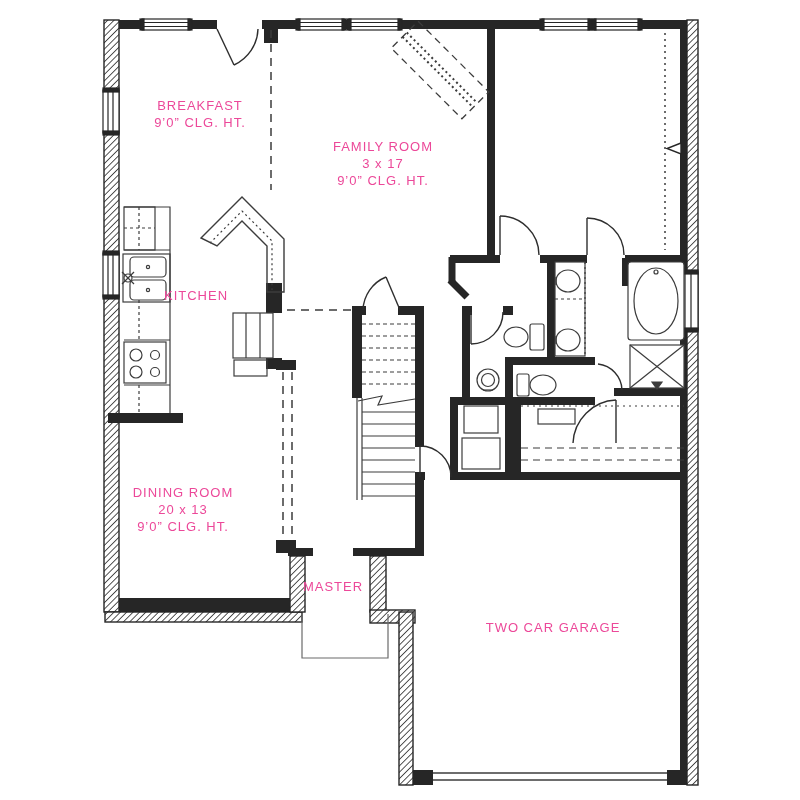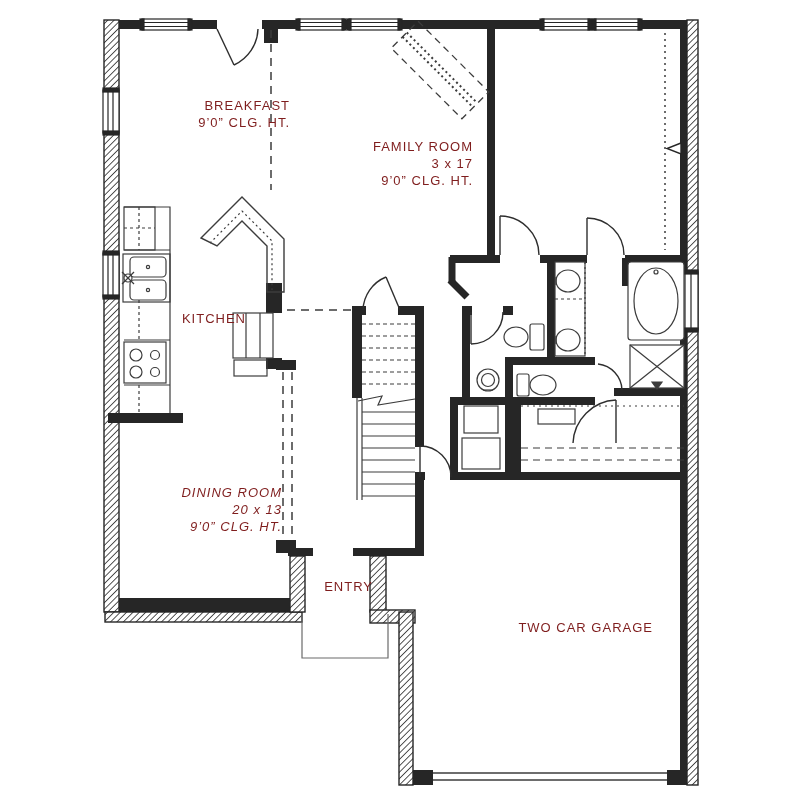--- a/index.html
+++ b/index.html
@@ -1,19 +1,19 @@
 <!DOCTYPE html>
 <html><head>
 <meta charset="utf-8">
 <style>
   html,body{margin:0;padding:0;background:#fff;}
   #stage{position:relative;width:800px;height:800px;background:#fff;overflow:hidden;
          font-family:"Liberation Sans", sans-serif;}
   #plan-svg{position:absolute;left:0;top:0;}
-  .lbl{position:absolute;text-align:right;color:#7f1d1d;font-size:13px;line-height:17px;
+  .lbl{position:absolute;text-align:center;color:#ec4899;font-size:13px;line-height:17px;
        letter-spacing:1px;white-space:nowrap;}
   .lbl .nm{display:block;}
   .lbl .dim{display:block;}
 </style>
 </head>
 <body>
 
 <div id="stage">
 
 <svg id="plan-svg" width="800" height="800" viewBox="0 0 800 800">
@@ -364,31 +364,31 @@
 
 <div class="lbl" style="left:293px;top:138px;width:180px;">
   <span class="nm">FAMILY ROOM</span>
   <span class="dim">3 x 17</span>
   <span class="dim">9’0” CLG. HT.</span>
 </div>
 
 <div class="lbl" style="left:488px;top:120px;width:200px;">
 </div>
 
-<div class="lbl" style="left:146px;top:310px;width:100px;">
+<div class="lbl" style="left:146px;top:287px;width:100px;">
   <span class="nm">KITCHEN</span>
 </div>
 
-<div class="lbl" style="left:102px;top:484px;width:180px;font-style:italic;">
+<div class="lbl" style="left:93px;top:484px;width:180px;">
   <span class="nm">DINING ROOM</span>
   <span class="dim">20 x 13</span>
   <span class="dim">9’0” CLG. HT.</span>
 </div>
 
 <div class="lbl" style="left:293px;top:578px;width:80px;">
-  <span class="nm">ENTRY</span>
+  <span class="nm">MASTER</span>
 </div>
 
 <div class="lbl" style="left:453px;top:619px;width:200px;">
   <span class="nm">TWO CAR GARAGE</span>
 </div>
 
 </div>
 
 </body></html>

